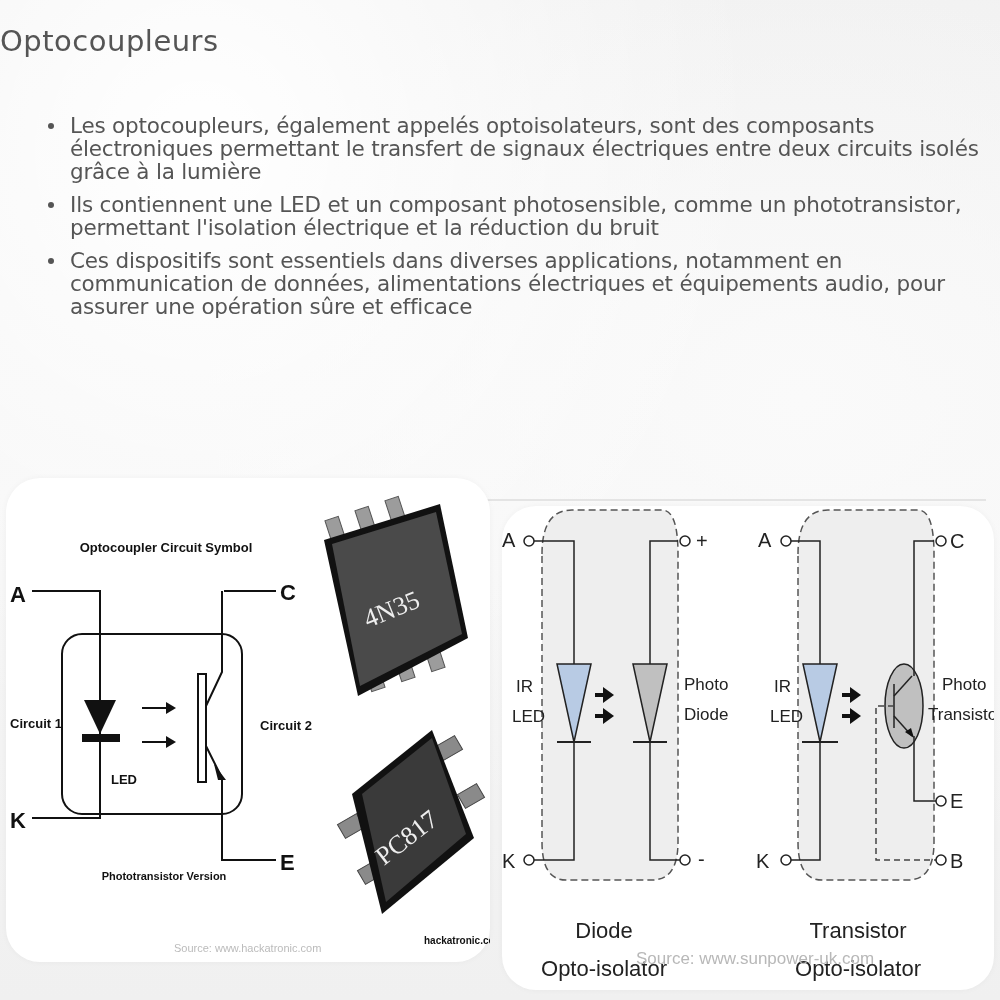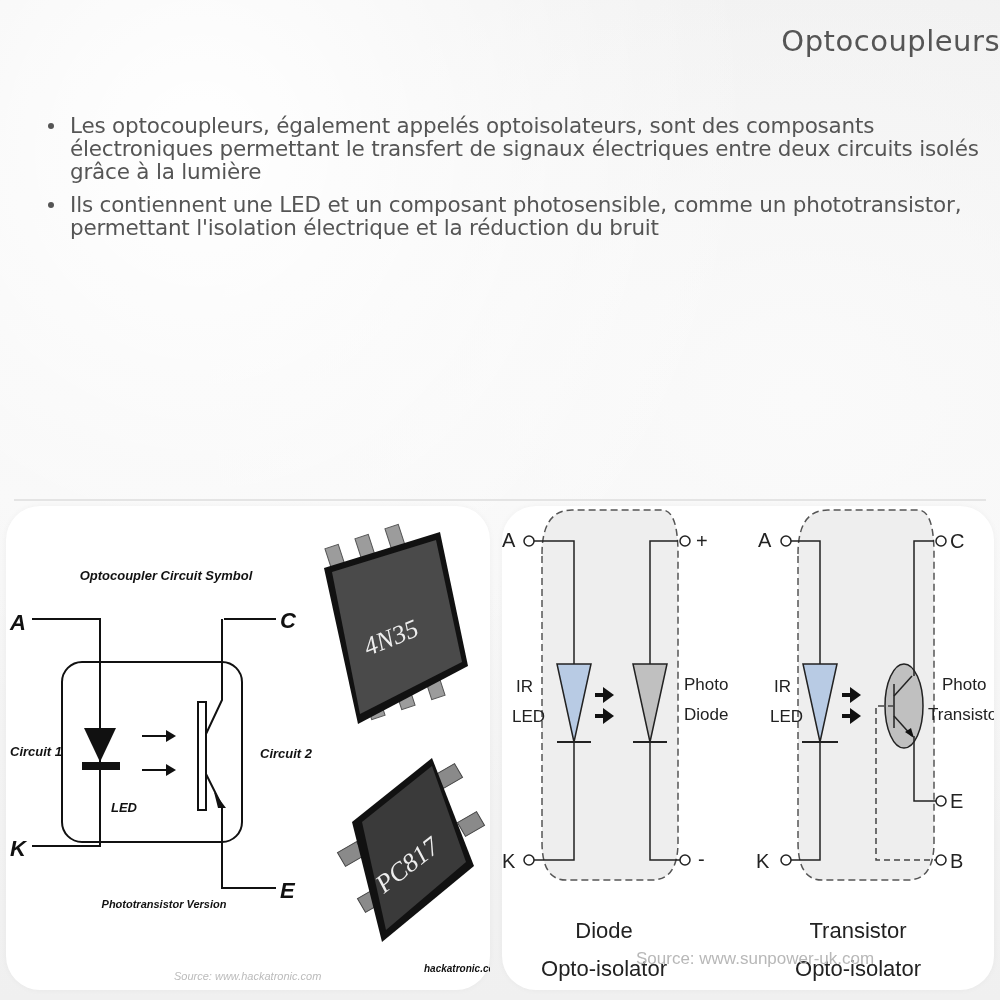--- a/index.html
+++ b/index.html
@@ -7,21 +7,21 @@
       width: 1000px; height: 1000px; overflow: hidden; position: relative;
       background: #f3f3f3;
       background-image:
         radial-gradient(ellipse at 20% 15%, #ffffff 0%, rgba(255,255,255,0) 50%),
         radial-gradient(ellipse at 80% 40%, #fafafa 0%, rgba(250,250,250,0) 55%),
         linear-gradient(180deg, #f1f1f1 0%, #f6f6f6 50%, #f0f0f0 100%);
       font-family: "DejaVu Sans", sans-serif;
       color: #555555;
     }
     .title {
-      position: absolute; top: 24px; left: 0; width: 1000px; text-align: right;
+      position: absolute; top: 24px; left: 0; width: 1000px; text-align: left;
       font-size: 29px; color: #555555; letter-spacing: 0.5px;
       font-family: "DejaVu Sans", sans-serif;
     }
     .bullets {
       position: absolute; top: 98px; left: 30px; width: 950px;
       margin: 16px; padding: 0; list-style: none;
     }
     .bullets li {
       position: relative; padding-left: 24px; margin-bottom: 10px;
       font-size: 21.5px; line-height: 23px; color: #555555;
@@ -32,38 +32,42 @@
       background: #555555; border-radius: 50%;
     }
     .separator {
       position: absolute; top: 499px; left: 14px; width: 972px; height: 2px;
       background: #e4e4e4;
     }
     .card {
       position: absolute; background: #ffffff; border-radius: 34px;
       box-shadow: 0 0 6px rgba(0,0,0,0.04);
     }
-    .card-left { left: 6px; top: 506px; width: 484px; height: 484px; font-style: italic; }
+    .card-left { left: 6px; top: 478px; width: 484px; height: 484px; }
     .card-right { left: 502px; top: 506px; width: 492px; height: 484px; }
     .card svg { position: absolute; left: 0; top: 0; }
     .svg-text { font-family: "Liberation Sans Narrow", "Liberation Sans", sans-serif; }
   </style>
 </head>
 <body>
 
 <div class="title">Optocoupleurs</div>
 
 <ul class="bullets">
   <li>
     <span class="bullet-dot"></span>
     <span>Les optocoupleurs, également appelés optoisolateurs, sont des composants électroniques permettant le transfert de signaux électriques entre deux circuits isolés grâce à la lumière</span>
   </li>
   <li>
     <span class="bullet-dot"></span>
     <span>Ils contiennent une LED et un composant photosensible, comme un phototransistor, permettant l'isolation électrique et la réduction du bruit</span>
+  </li>
+  <li>
+    <span class="bullet-dot"></span>
+    <span>Ces dispositifs sont essentiels dans diverses applications, notamment en communication de données, alimentations électriques et équipements audio, pour assurer une opération sûre et efficace</span>
   </li>
 </ul>
 
 <div class="separator"></div>
 
 <div class="card card-left">
   <svg width="484" height="484" viewBox="0 0 484 484">
     <text class="svg-text" x="160" y="74" font-size="13" font-weight="bold" fill="#111" text-anchor="middle">Optocoupler Circuit Symbol</text>
 
     <rect x="56" y="156" width="180" height="180" rx="20" ry="20" fill="none" stroke="#111" stroke-width="2"></rect>

